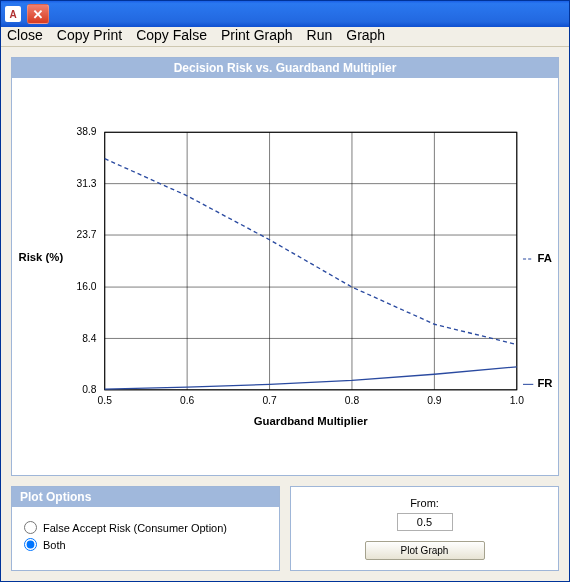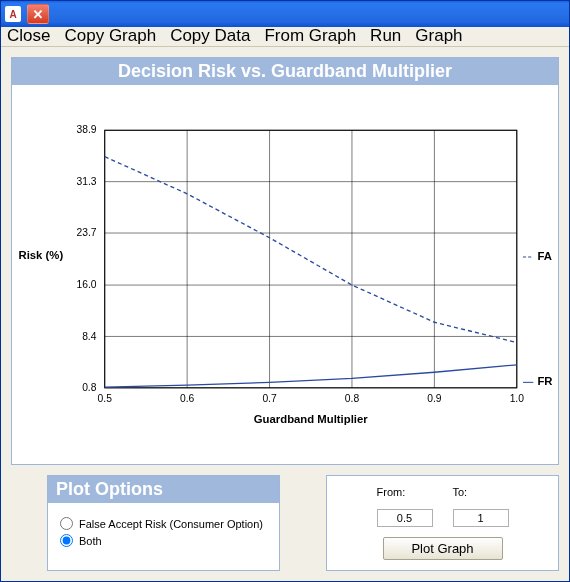--- a/index.html
+++ b/index.html
@@ -42,86 +42,86 @@
     width: 22px; height: 20px;
     background: linear-gradient(to bottom, #f08070, #d63a20);
     border: 1px solid #fff3; border-radius: 3px;
     display: inline-flex; align-items:center; justify-content:center;
     color:#fff; font-weight:bold; font-size:13px; cursor:pointer;
   }
   .menubar {
     height: 20px;
     background: #f2efe7;
     border-bottom: 1px solid #cec7b0;
-    display: flex; align-items: flex-end;
+    display: flex; align-items: flex-start;
     padding: 0 6px; gap: 14px;
-    font-size: 17px;
+    font-size: 14px;
   }
   .menubar span { cursor: pointer; }
   .content {
     flex: 1;
     padding: 10px;
     display: flex;
     flex-direction: column;
   }
   .panel {
     border: 1px solid #9fb6d8;
     background: #fff;
     display: flex;
     flex-direction: column;
   }
   .panel-header {
     background: #a0b8dc;
     color: #fff;
     font-weight: bold;
-    font-size: 18px;
+    font-size: 12px;
     padding: 3px 8px;
   }
   .chart-panel { flex: 1; margin-bottom: 10px; }
   .chart-body { flex:1; position:relative; }
   .chart-svg { width:100%; height:100%; display:block; }
   .bottom-row { display:flex; gap:10px; }
-  .bottom-row .panel { flex:1;margin-left:36px; }
+  .bottom-row .panel { flex:1; }
   .panel-body { padding: 10px 12px; font-size: 11px; }
   .radio-row { display:flex; align-items:center; gap:6px; margin: 4px 0; }
   .radio-row input { margin:0; }
   .form-row { display:flex; align-items:center; justify-content:center; gap:20px; }
-  .form-col { display:flex; flex-direction:column; align-items:flex-start; gap:11px; }
+  .form-col { display:flex; flex-direction:column; align-items:center; gap:4px; }
   .form-col input {
     width: 56px; text-align:center; font-size:11px;
     border:1px solid #b0b0b0; padding:2px 4px; background:#fff;
     font-family: Tahoma, Arial, sans-serif;
   }
   .plot-btn {
     margin: 10px auto 0; display:block;
     width: 120px; padding: 3px 0;
-    font-size:13px; font-family: Tahoma, Arial, sans-serif;
+    font-size:10px; font-family: Tahoma, Arial, sans-serif;
     background: linear-gradient(to bottom,#fefefe,#e8e4d4);
     border:1px solid #a5a28e; border-radius:2px; cursor:pointer;
   }
   .axis-label { font-size: 11px; font-weight:bold; fill:#000; }
   .tick-label { font-size: 10px; fill:#000; }
   .series-label { font-size: 11px; font-weight:bold; fill:#000; }
   .grid { stroke:#000; stroke-width:0.5; }
 </style>
 </head>
 <body>
 
 <div class="window">
 
   <div class="titlebar">
     <span class="app-icon">A</span>
     <span class="close-btn">✕</span>
   </div>
 
   <div class="menubar">
     <span>Close</span>
-    <span>Copy Graph</span>
-    <span>Copy Data</span>
-    <span>From Graph</span>
+    <span>Copy Print</span>
+    <span>Copy False</span>
+    <span>Print Graph</span>
     <span>Run</span>
     <span>Graph</span>
   </div>
 
   <div class="content">
 
     <div class="panel chart-panel">
       <div class="panel-header" style="text-align:center">Decision Risk vs. Guardband Multiplier</div>
       <div class="chart-body">
         <svg class="chart-svg" id="chart-svg" viewBox="0 0 530 340">
@@ -178,24 +178,20 @@
         </div>
       </div>
 
       <div class="panel">
         <div class="panel-body">
           <div class="form-row">
             <div class="form-col">
               <span>From:</span>
               <input type="text" value="0.5" style="">
             </div>
-            <div class="form-col">
-              <span>To:</span>
-              <input type="text" value="1" style="">
-            </div>
           </div>
           <button class="plot-btn">Plot Graph</button>
         </div>
       </div>
 
     </div>
 
   </div>
 </div>
 

